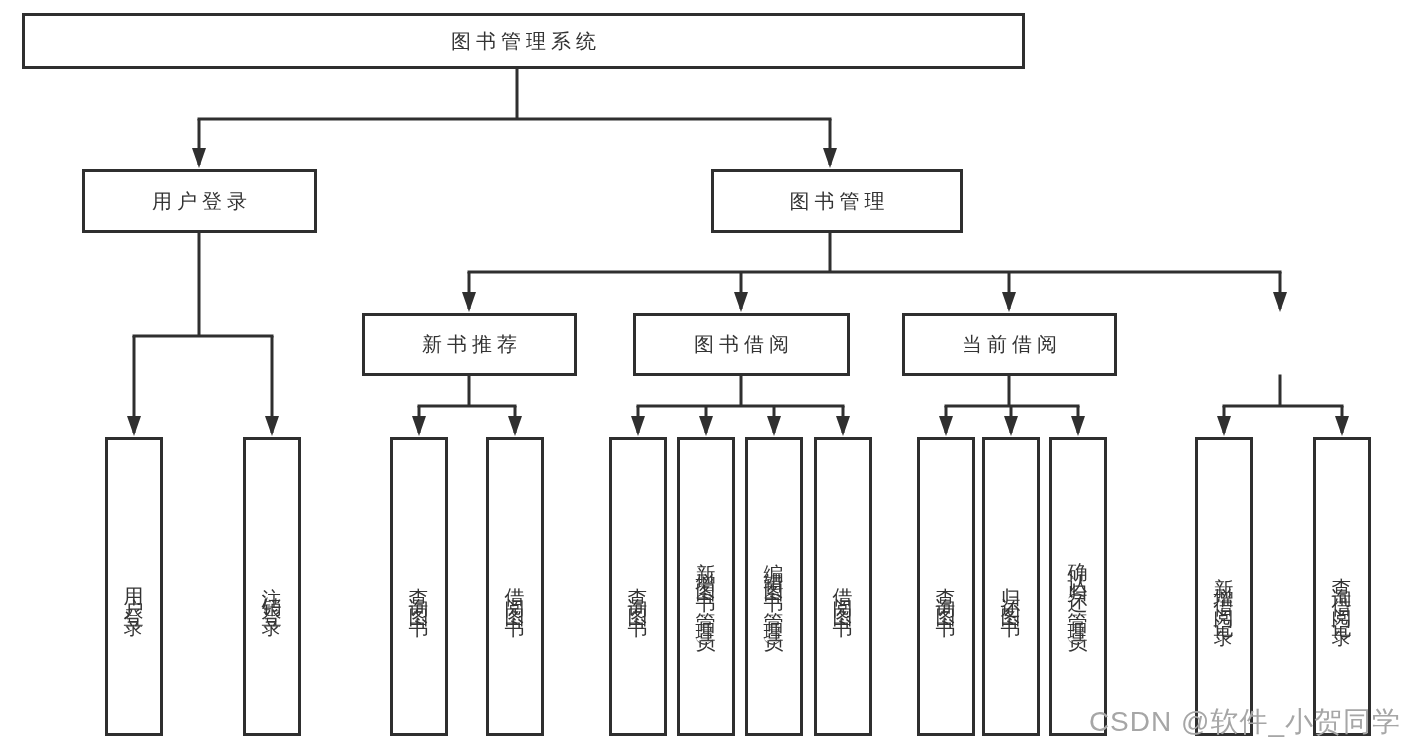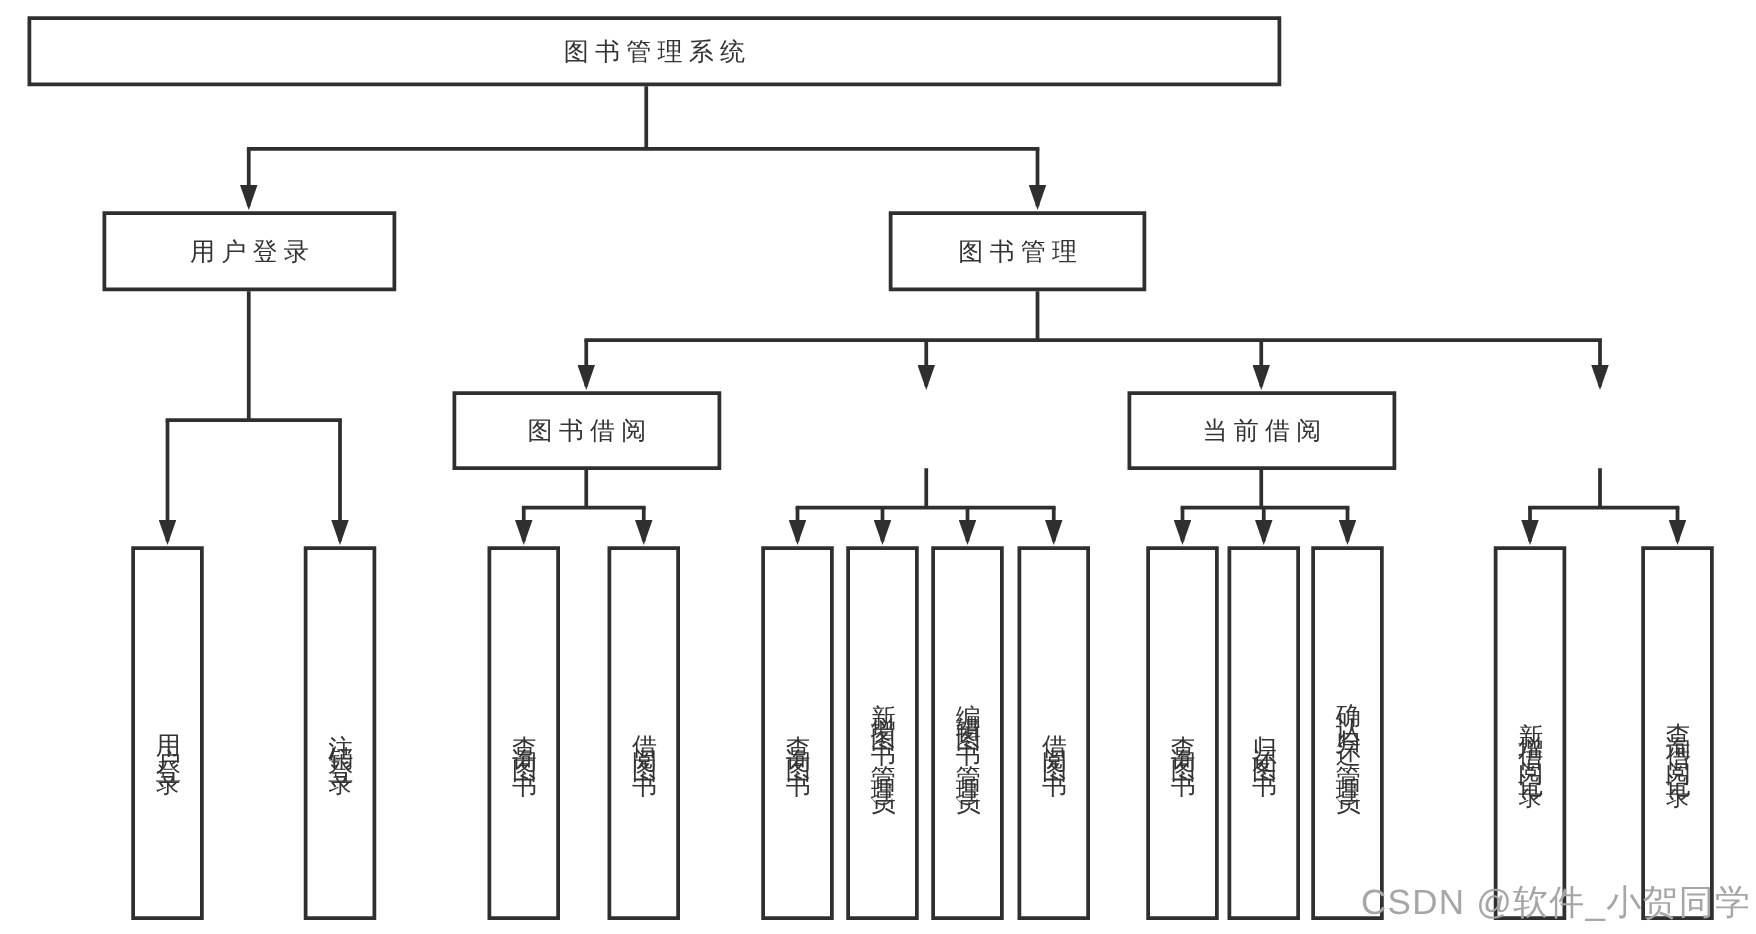--- a/index.html
+++ b/index.html
@@ -116,25 +116,28 @@
     <path class="connector-stroke" marker-end="url(#arrow)" d="M1342,406 V433"></path>
   </svg>
 
   <div class="node h-node" style="left:22px; top:13px; width:1003px; height:56px;">
     <span class="lbl">图书管理系统</span>
   </div>
 
   <div class="node h-node" style="left:82px; top:169px; width:235px; height:64px;">
     <span class="lbl">用户登录</span>
   </div>
-  <div class="node h-node" style="left:711px; top:169px; width:206px; height:64px;">
+  <div class="node h-node" style="left:711px; top:169px; width:252px; height:64px;">
     <span class="lbl">图书管理</span>
   </div>
 
   <div class="node h-node" style="left:362px; top:313px; width:215px; height:63px;">
+    <span class="lbl">新书推荐</span>
+  </div>
+  <div class="node h-node" style="left:633px; top:313px; width:217px; height:63px;">
     <span class="lbl">图书借阅</span>
   </div>
   <div class="node h-node" style="left:902px; top:313px; width:215px; height:63px;">
     <span class="lbl">当前借阅</span>
   </div>
 
   <div class="node v-node" style="left:105px; top:437px; width:58px; height:299px;">
     <span class="lbl">用户登录</span>
   </div>
   <div class="node v-node" style="left:243px; top:437px; width:58px; height:299px;">

